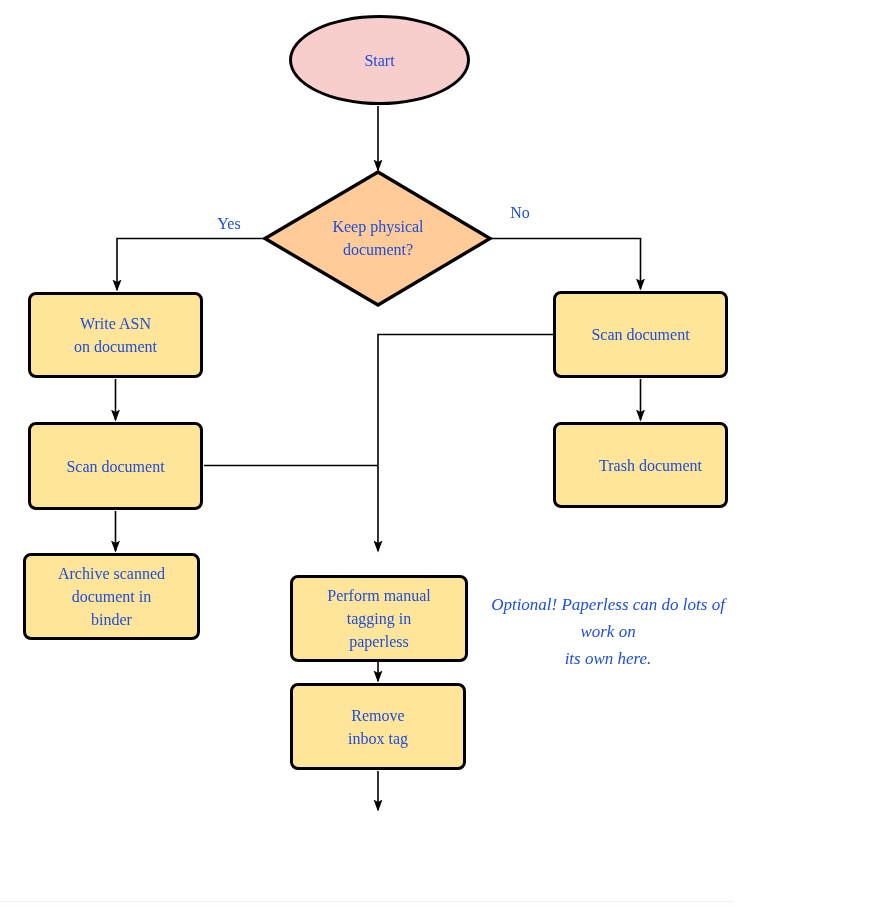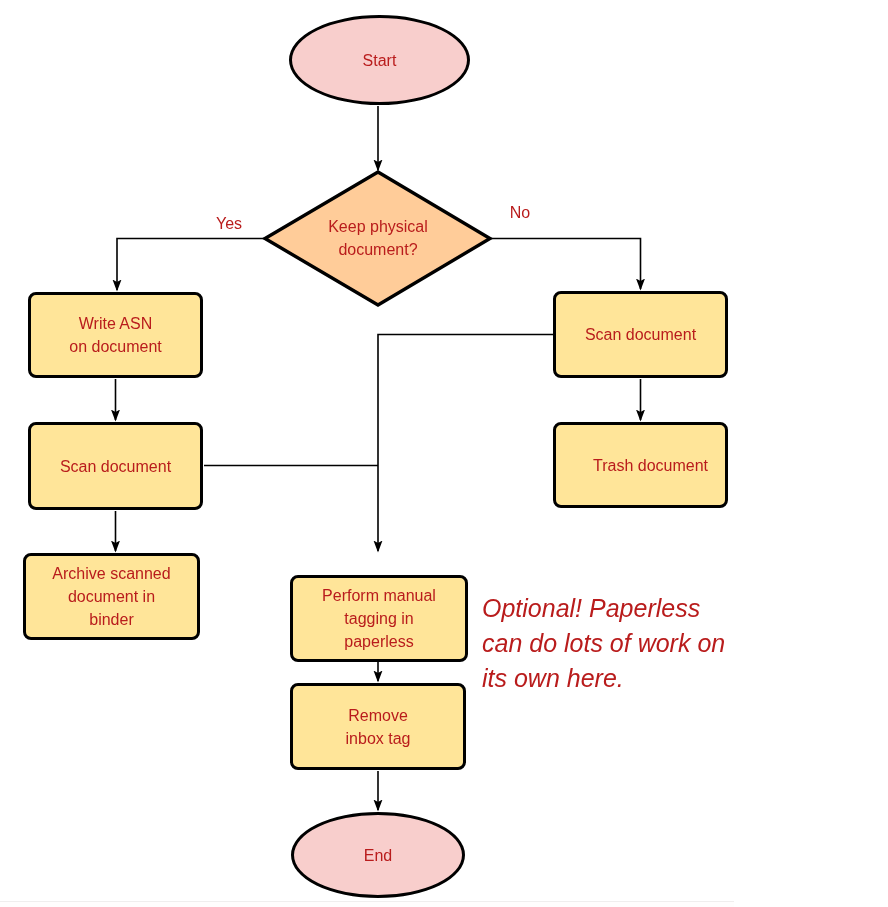--- a/index.html
+++ b/index.html
@@ -2,22 +2,22 @@
 <html><head>
 <meta charset="utf-8">
 <style>
   html, body { margin: 0; padding: 0; background: #ffffff; }
   #canvas {
     position: relative;
     width: 734px;
     height: 907px;
     overflow: hidden;
     background: #ffffff;
-    font-family: Liberation Sans, sans-serif;
-    color: #b91c1c;
+    font-family: Liberation Serif, serif;
+    color: #1d4ed8;
   }
   .edges {
     position: absolute;
     left: 0; top: 0;
   }
   .node {
     position: absolute;
     box-sizing: border-box;
     border: 3px solid #000000;
     display: flex;
@@ -39,23 +39,24 @@
   }
   .edge-label {
     position: absolute;
     text-align: center;
     font-size: 16px;
     line-height: 18px;
   }
   .annotation {
     position: absolute;
     font-style: italic;
-    font-size: 25px;
-    line-height: 35px;
+    font-size: 17px;
+    line-height: 27px;
     white-space: pre-line;
+    text-align: center;
   }
   .bottom-divider {
     position: absolute;
     left: 0; top: 901px;
     width: 888px; height: 1px;
     background: #f0eeee;
   }
   .bottom-strip {
     position: absolute;
     left: 0; top: 902px;
@@ -112,18 +113,17 @@
   <div class="node process" style="left: 290px; top: 575px; width: 178px; height: 87px; background-color: rgb(255, 229, 153);">Perform manual
 tagging in
 paperless</div>
 
   <div class="annotation" style="left:482px; top:591px;">Optional! Paperless can do lots of work on
 its own here.</div>
 
   <div class="node process" style="left: 290px; top: 683px; width: 176px; height: 87px; background-color: rgb(255, 229, 153);">Remove
 inbox tag</div>
 
-  <div class="node terminal" style="left: 291px; top: 812px; width: 174px; height: 86px; background-color: rgb(248, 206, 204);">End</div>
 
   <div class="bottom-divider"></div>
   <div class="bottom-strip"></div>
 
 </div>
 
 </body></html>

